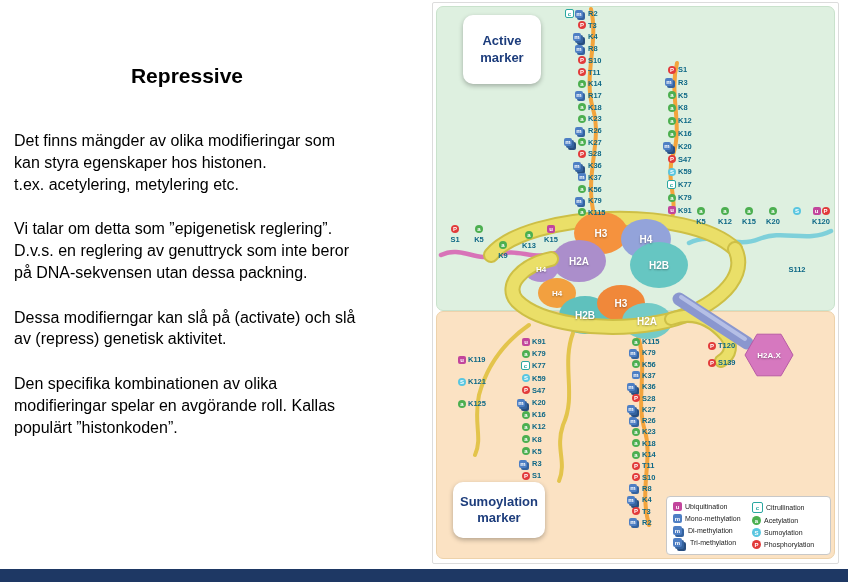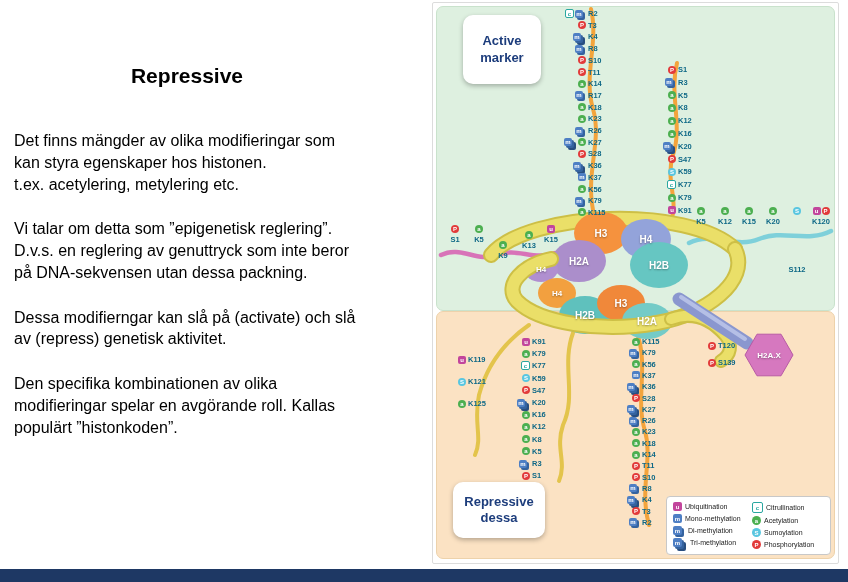--- a/index.html
+++ b/index.html
@@ -575,21 +575,21 @@
         <span class="core-label" style="left: 152px; top: 312px;">H2B</span>
         <span class="core-label" style="left: 188px; top: 300px;">H3</span>
         <span class="core-label" style="left: 214px; top: 318px;">H2A</span>
         <span class="core-label small" style="left: 336px; top: 352px;">H2A.X</span>
       </div>
 
     <div class="marker-box" id="active-box">
       <span class="mtxt">Active marker</span>
     </div>
     <div class="marker-box" id="repressive-box">
-      <span class="mtxt">Repressive dessa</span>
+      <span class="mtxt">Sumoylation marker</span>
     </div>
 
     <div class="legend">
       <div class="legend-col">
           <div class="legend-row">
             <span class="icon" style="background: rgb(194, 69, 156);">u</span>
             <span class="legend-text">Ubiquitination</span>
           </div>
           <div class="legend-row">
             <span class="icon" style="background: rgb(78, 127, 196);">m</span>

